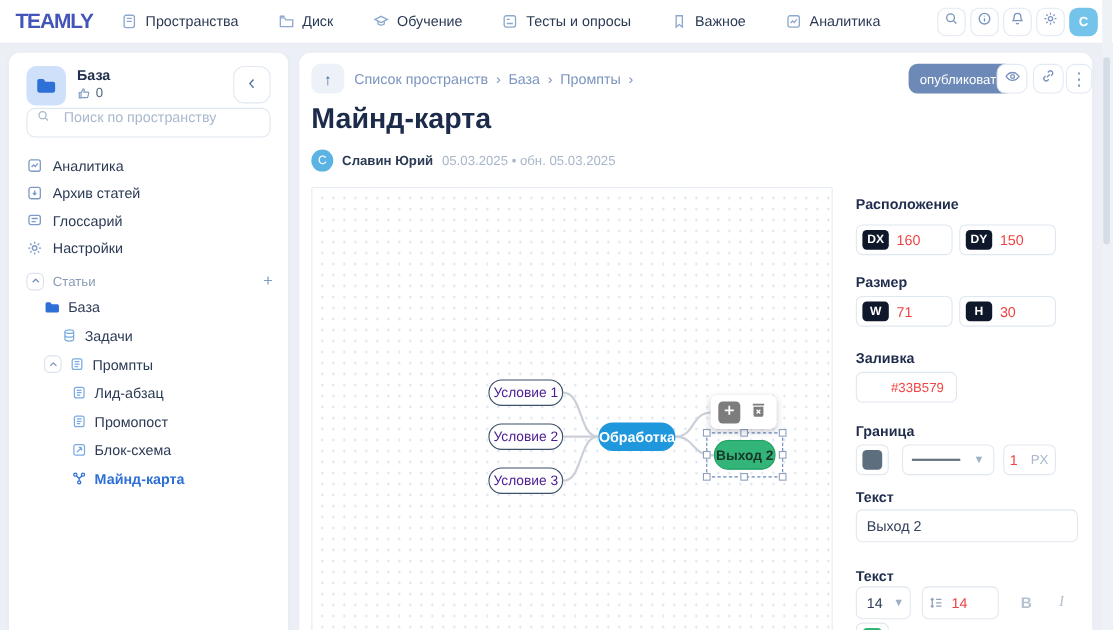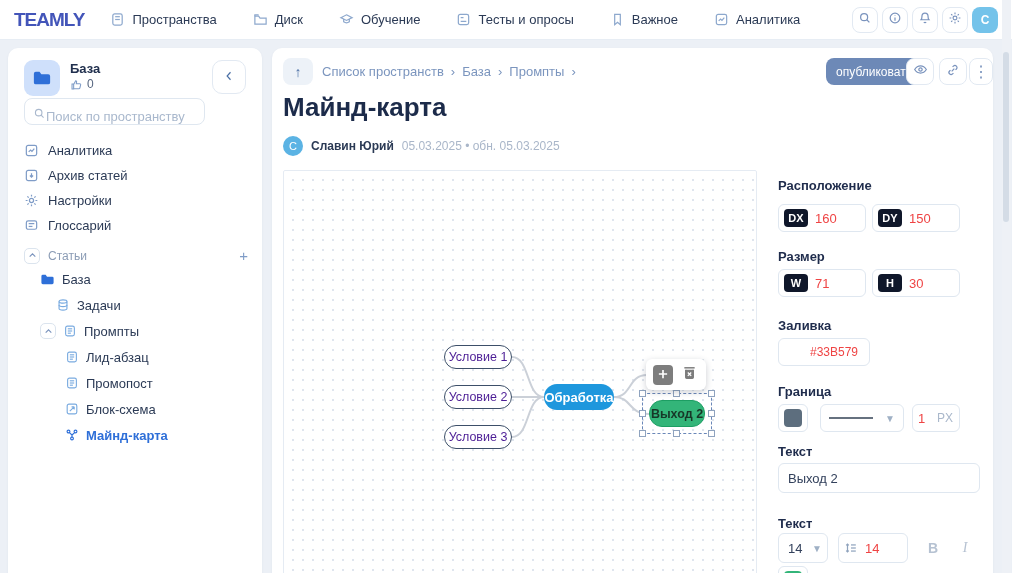--- a/index.html
+++ b/index.html
@@ -16,21 +16,21 @@
   .ibtn { width:26px; height:26px; border:1px solid #e2e9f2; border-radius:8px; background:#fff; display:flex; align-items:center; justify-content:center; color:#7a93bd; cursor:pointer; }
   .avatar-sq { width:26px; height:26px; border-radius:8px; background:#74c3ea; color:#fff; font-size:12px; font-weight:bold; display:flex; align-items:center; justify-content:center; }
 
   
   .sidebar { position:absolute; left:8px; top:48px; width:254px; height:525px; background:#fff; border-radius:10px 10px 0 0; box-shadow:0 1px 3px rgba(40,60,90,.05); }
   .space-tile { position:absolute; left:16px; top:12px; width:36px; height:36px; border-radius:9px; background:#cfe0fb; color:#2e6fd8; display:flex; align-items:center; justify-content:center; }
   .space-name { position:absolute; left:62px; top:13px; font-size:13px; font-weight:bold; color:#21304e; }
   .space-likes { position:absolute; left:62px; top:29px; font-size:12px; color:#55657f; display:flex; align-items:center; gap:4px; }
   .space-likes .ico { color:#7f9cc7; display:flex; }
   .collapse-btn { position:absolute; right:16px; top:12px; width:34px; height:34px; border:1px solid #e2e9f2; border-radius:10px; background:#fff; color:#4a6fa5; display:flex; align-items:center; justify-content:center; font-size:14px; cursor:pointer; }
-  .search-box { position:absolute; left:16px; top:50px; width:181px; height:27px; border:1px solid #dfe7f0; border-radius:8px; display:flex; align-items:flex-end; padding:0 8px; gap:0; color:#a9b8cd; }
+  .search-box { position:absolute; left:16px; top:50px; width:222px; height:27px; border:1px solid #dfe7f0; border-radius:8px; display:flex; align-items:flex-start; padding:0 8px; gap:12px; color:#a9b8cd; }
   .search-box input { border:none; outline:none; flex:1; font-size:13px; color:#33415c; font-family:inherit; background:transparent; }
   .search-box input::placeholder { color:#a9b8cd; }
   .side-menu { position:absolute; left:16px; top:90px; width:222px; }
   .side-item { height:25px; display:flex; align-items:center; gap:9px; font-size:13px; color:#2b3a55; cursor:pointer; }
   .side-item .ico { color:#7f9cc7; display:flex; }
   .articles-hd { position:absolute; left:16px; top:199px; width:224px; display:flex; align-items:center; gap:8px; font-size:12px; color:#8b9cb5; }
   .mini-box { width:16px; height:16px; border:1px solid #dbe4ee; border-radius:5px; display:flex; align-items:center; justify-content:center; color:#7a93bd; cursor:pointer; }
   .plus-lnk { margin-left:auto; color:#7f9cc7; font-size:15px; cursor:pointer; }
   .tree { position:absolute; left:16px; top:218px; width:224px; }
   .tree-row { height:26px; display:flex; align-items:center; gap:7px; font-size:13px; color:#2b3a55; cursor:pointer; }
@@ -218,35 +218,35 @@
           <svg width="15" height="15" viewBox="0 0 16 16" fill="none" stroke="currentColor" stroke-width="1.3">
             <rect x="2.5" y="2.5" width="11" height="11" rx="2"></rect>
             <path d="M8 5.5v4M6.3 8L8 9.7 9.7 8"></path>
           </svg>
         </span>
       <span>Архив статей</span>
     </div>
     <div class="side-item">
       <span class="ico">
           <svg width="15" height="15" viewBox="0 0 16 16" fill="none" stroke="currentColor" stroke-width="1.3">
-            <circle cx="8" cy="8" r="2.2"></circle>
-            <path d="M8 1.8v2M8 12.2v2M1.8 8h2M12.2 8h2M3.6 3.6l1.4 1.4M11 11l1.4 1.4M12.4 3.6L11 5M5 11l-1.4 1.4"></path>
-          </svg>
-        </span>
-      <span>Настройки</span>
-    </div>
-    <div class="side-item">
-      <span class="ico">
-          <svg width="15" height="15" viewBox="0 0 16 16" fill="none" stroke="currentColor" stroke-width="1.3">
             <rect x="2.5" y="3" width="11" height="9" rx="2"></rect>
             <line x1="5" y1="6" x2="11" y2="6"></line>
             <line x1="5" y1="9" x2="9" y2="9"></line>
           </svg>
         </span>
       <span>Глоссарий</span>
+    </div>
+    <div class="side-item">
+      <span class="ico">
+          <svg width="15" height="15" viewBox="0 0 16 16" fill="none" stroke="currentColor" stroke-width="1.3">
+            <circle cx="8" cy="8" r="2.2"></circle>
+            <path d="M8 1.8v2M8 12.2v2M1.8 8h2M12.2 8h2M3.6 3.6l1.4 1.4M11 11l1.4 1.4M12.4 3.6L11 5M5 11l-1.4 1.4"></path>
+          </svg>
+        </span>
+      <span>Настройки</span>
     </div>
   </div>
 
   <div class="articles-hd">
     <span class="mini-box">
         <span><svg width="9" height="9" viewBox="0 0 16 16" fill="none" stroke="currentColor" stroke-width="2">
             <path d="M3 10l5-5 5 5"></path>
           </svg></span>
       </span>
     <span>Статьи</span>

